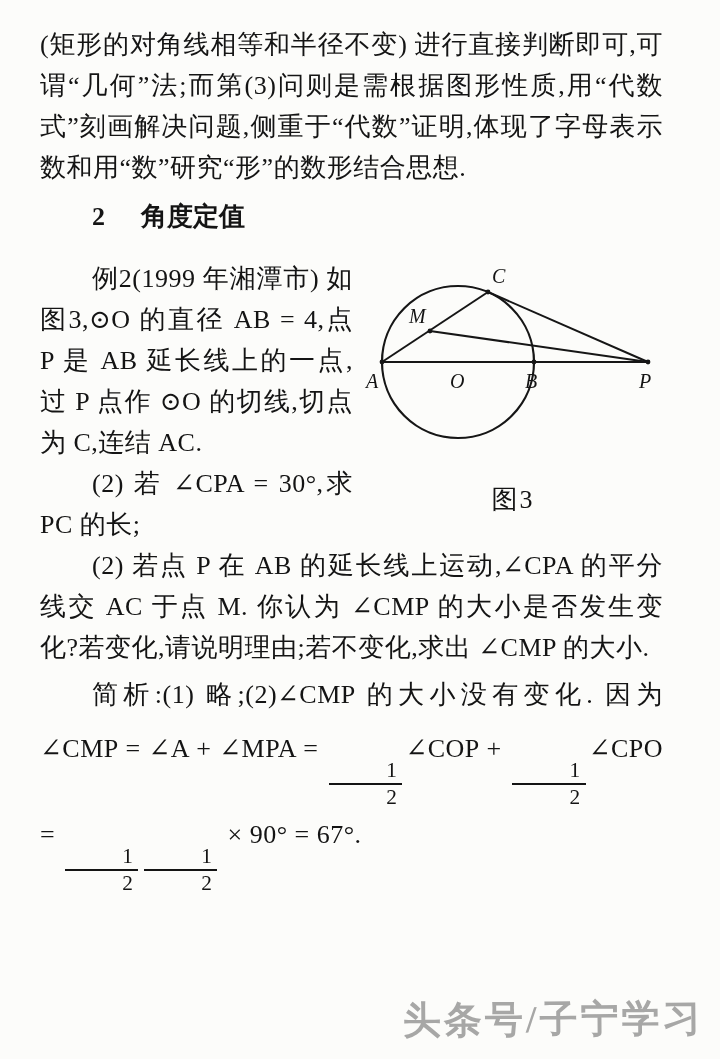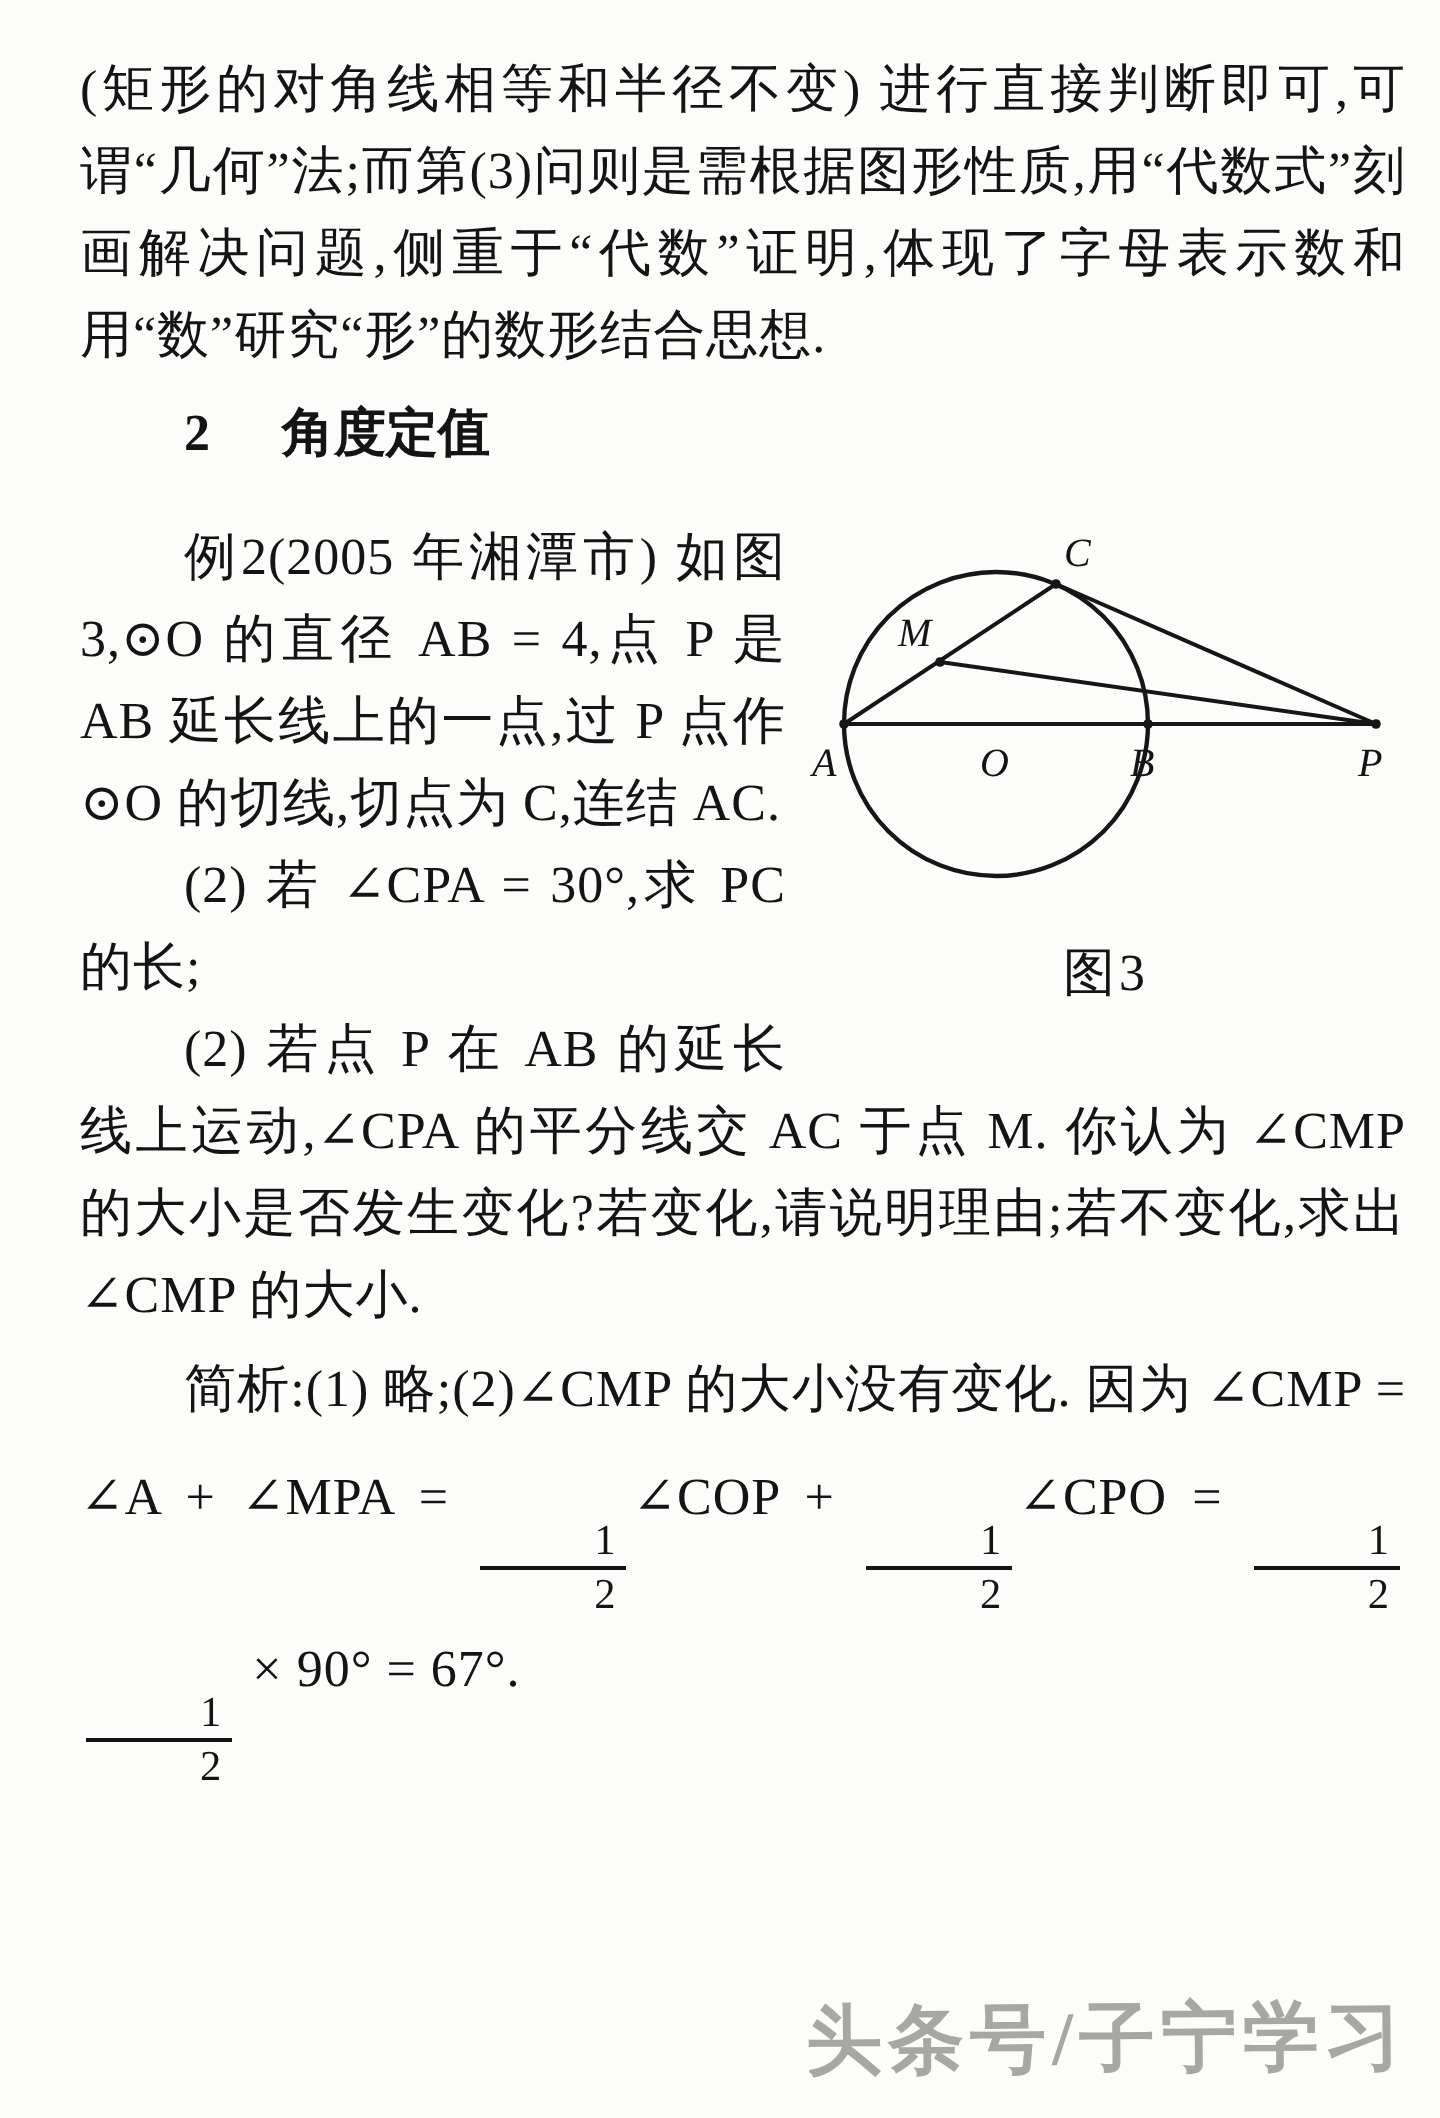--- a/index.html
+++ b/index.html
@@ -4,21 +4,21 @@
 <style>
   html,body { margin:0; padding:0; }
   body {
     width:720px; height:1059px;
     background:#fcfcfa;
     color:#141414;
     font-family:"Liberation Serif","DejaVu Serif",serif;
     overflow:hidden;
     position:relative;
   }
-  .page { padding:24px 17px 0 40px; }
+  .page { padding:24px 57px 0 40px; }
   .para {
     margin:0;
     font-size:26px;
     line-height:41px;
     text-align:justify;
     text-indent:2em;
     letter-spacing:0.5px;
   }
   .noindent { text-indent:0; }
   .heading {
@@ -32,21 +32,21 @@
   .hnum { margin-right:36px; }
   .blabel { font-weight:normal; }
   .figure-float {
     float:right;
     width:300px;
     margin:6px 0 4px 10px;
     text-align:center;
   }
   .fig-caption {
     font-size:26px;
-    margin-top:4px;
+    margin-top:18px;
     letter-spacing:2px;
   }
   svg text {
     font-family:"Liberation Serif","DejaVu Serif",serif;
     font-style:italic;
     font-size:20px;
     fill:#141414;
   }
   .analysis { line-height:54px; }
   .frac {
@@ -99,21 +99,21 @@
       <text x="46" y="59">M</text>
       <text x="3" y="124">A</text>
       <text x="87" y="124">O</text>
       <text x="162" y="124">B</text>
       <text x="276" y="124">P</text>
     </svg>
     <div class="fig-caption">图3</div>
   </div>
 
   <p class="para">
-    <b class="blabel">例2</b><span>(2005 年湘潭市) 如图3,⊙O 的直径 AB = 4,点 P 是 AB 延长线上的一点,过 P 点作 ⊙O 的切线,切点为 C,连结 AC.</span>
+    <b class="blabel">例2</b><span>(1999 年湘潭市) 如图3,⊙O 的直径 AB = 4,点 P 是 AB 延长线上的一点,过 P 点作 ⊙O 的切线,切点为 C,连结 AC.</span>
   </p>
 
   <p class="para">(2) 若 ∠CPA = 30°,求 PC 的长;</p>
 
   <p class="para">(2) 若点 P 在 AB 的延长线上运动,∠CPA 的平分线交 AC 于点 M. 你认为 ∠CMP 的大小是否发生变化?若变化,请说明理由;若不变化,求出 ∠CMP 的大小.</p>
 
   <p class="para analysis">
     <b class="blabel">简析:</b><span>(1) 略;(2)∠CMP 的大小没有变化. 因为 ∠CMP = ∠A + ∠MPA = </span><span class="frac">
         <span class="num">1</span>
         <span class="den">2</span>

